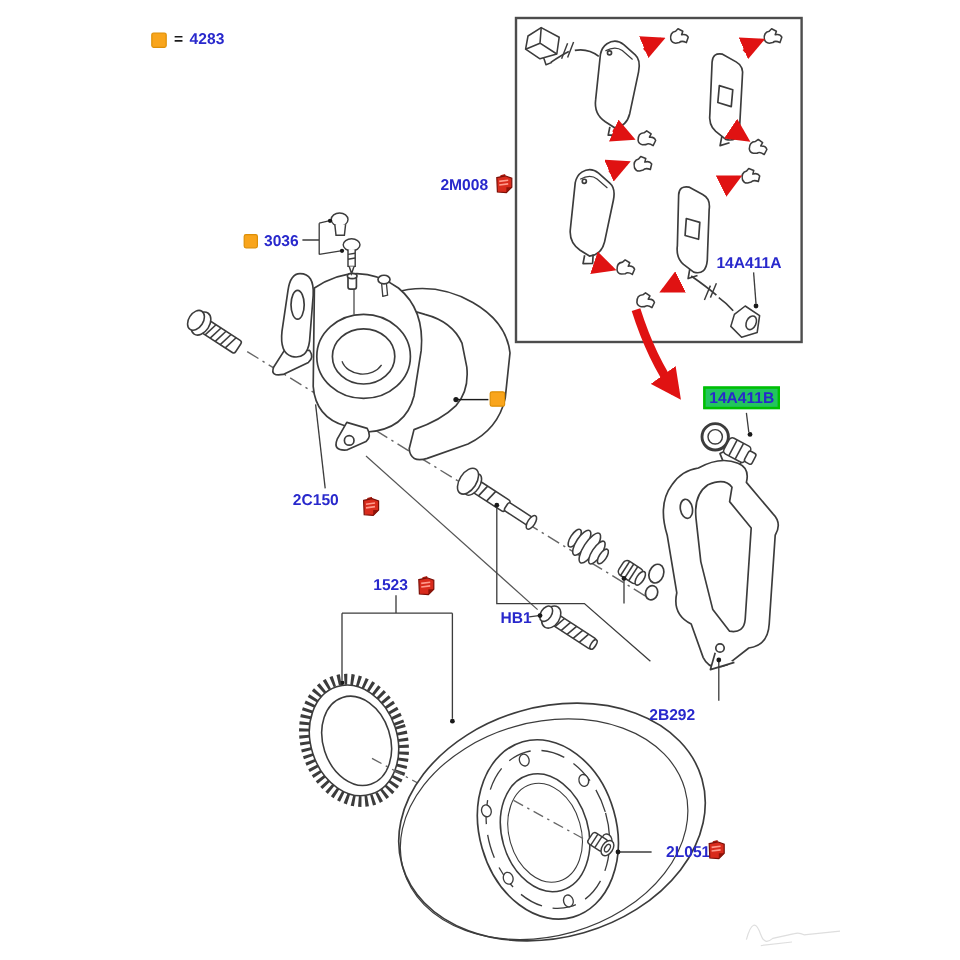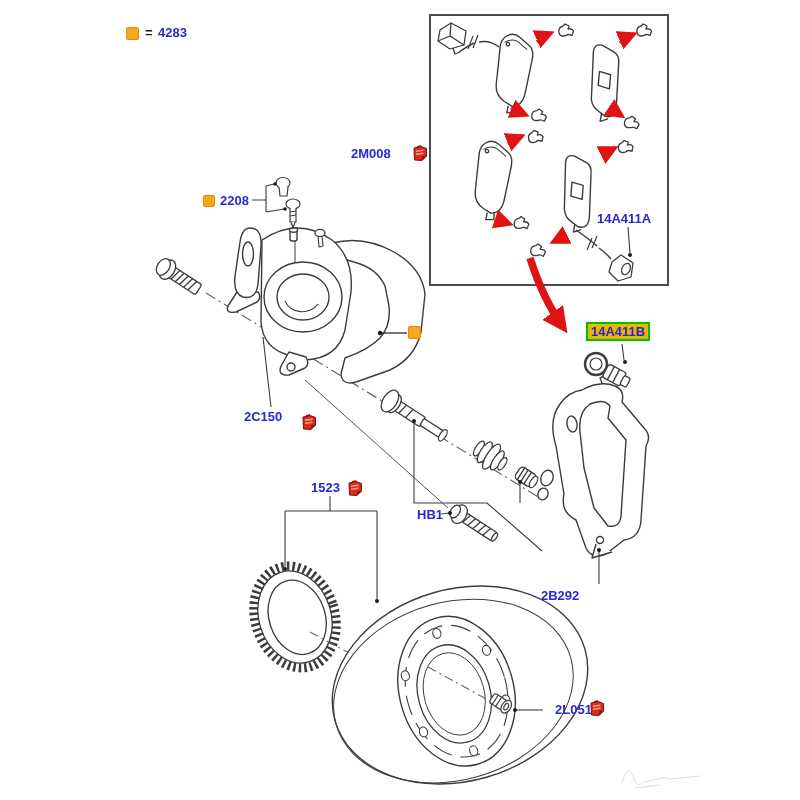--- a/index.html
+++ b/index.html
@@ -8,21 +8,21 @@
     --marker-orange:#F9A51C;
     --arrow-red:#E01212;
     --line-dark:#3C3C3C;
   }
   html,body{margin:0;padding:0;background:#fff;}
   .canvas{position:relative;width:800px;height:800px;background:#fff;overflow:hidden;
           font-family:"Liberation Sans",sans-serif;}
   svg.art{position:absolute;left:0;top:0;}
   .lbl{position:absolute;color:var(--label-blue);font-size:13px;font-weight:700;
        line-height:15px;white-space:nowrap;cursor:pointer;}
-  .lbl.hl{border:2px solid var(--highlight-green);padding:0 3px;background:#eab308;}
+  .lbl.hl{border:2px solid var(--highlight-green);padding:0 3px;background:#22c55e;}
   .eq{position:absolute;color:#1a1a1a;font-size:13px;font-weight:700;}
   .sq{position:absolute;width:13px;height:13px;background:var(--marker-orange);
       border:1px solid #DD8F07;border-radius:2px;box-sizing:border-box;}
   .sq.small{width:12px;height:12px;}
   .flag{position:absolute;width:18px;height:17px;cursor:pointer;}
 </style>
 </head>
 <body>
 
 <div class="canvas">
@@ -279,31 +279,31 @@
       <path d="M634,788 l26,-3"></path>
     </g>
   </svg>
 
   <div>
     <div class="sq" style="left:126px;top:27px"></div>
     <div class="eq" style="left:145px;top:25px">=</div>
     <div class="lbl" style="left:158px;top:25px">4283</div>
   </div>
 
-  <div class="lbl" style="left:351px;top:146px">2M008</div>
+  <div class="lbl" style="left:367px;top:146px">2M008</div>
   <svg class="flag" style="left:411px;top:145px">
       <use href="#icon-flag"></use>
     </svg>
 
   <div class="lbl" style="left:597px;top:211px">14A411A</div>
 
   <div class="lbl hl" style="left:586px;top:322px">14A411B</div>
 
   <div class="sq small" style="left:203px;top:195px"></div>
-  <div class="lbl" style="left:220px;top:193px">2208</div>
+  <div class="lbl" style="left:220px;top:193px">3036</div>
 
   <div class="sq" style="left:408px;top:326px"></div>
 
   <div class="lbl" style="left:244px;top:409px">2C150</div>
   <svg class="flag" style="left:300px;top:414px">
       <use href="#icon-flag"></use>
     </svg>
 
   <div class="lbl" style="left:311px;top:480px">1523</div>
   <svg class="flag" style="left:346px;top:480px">

